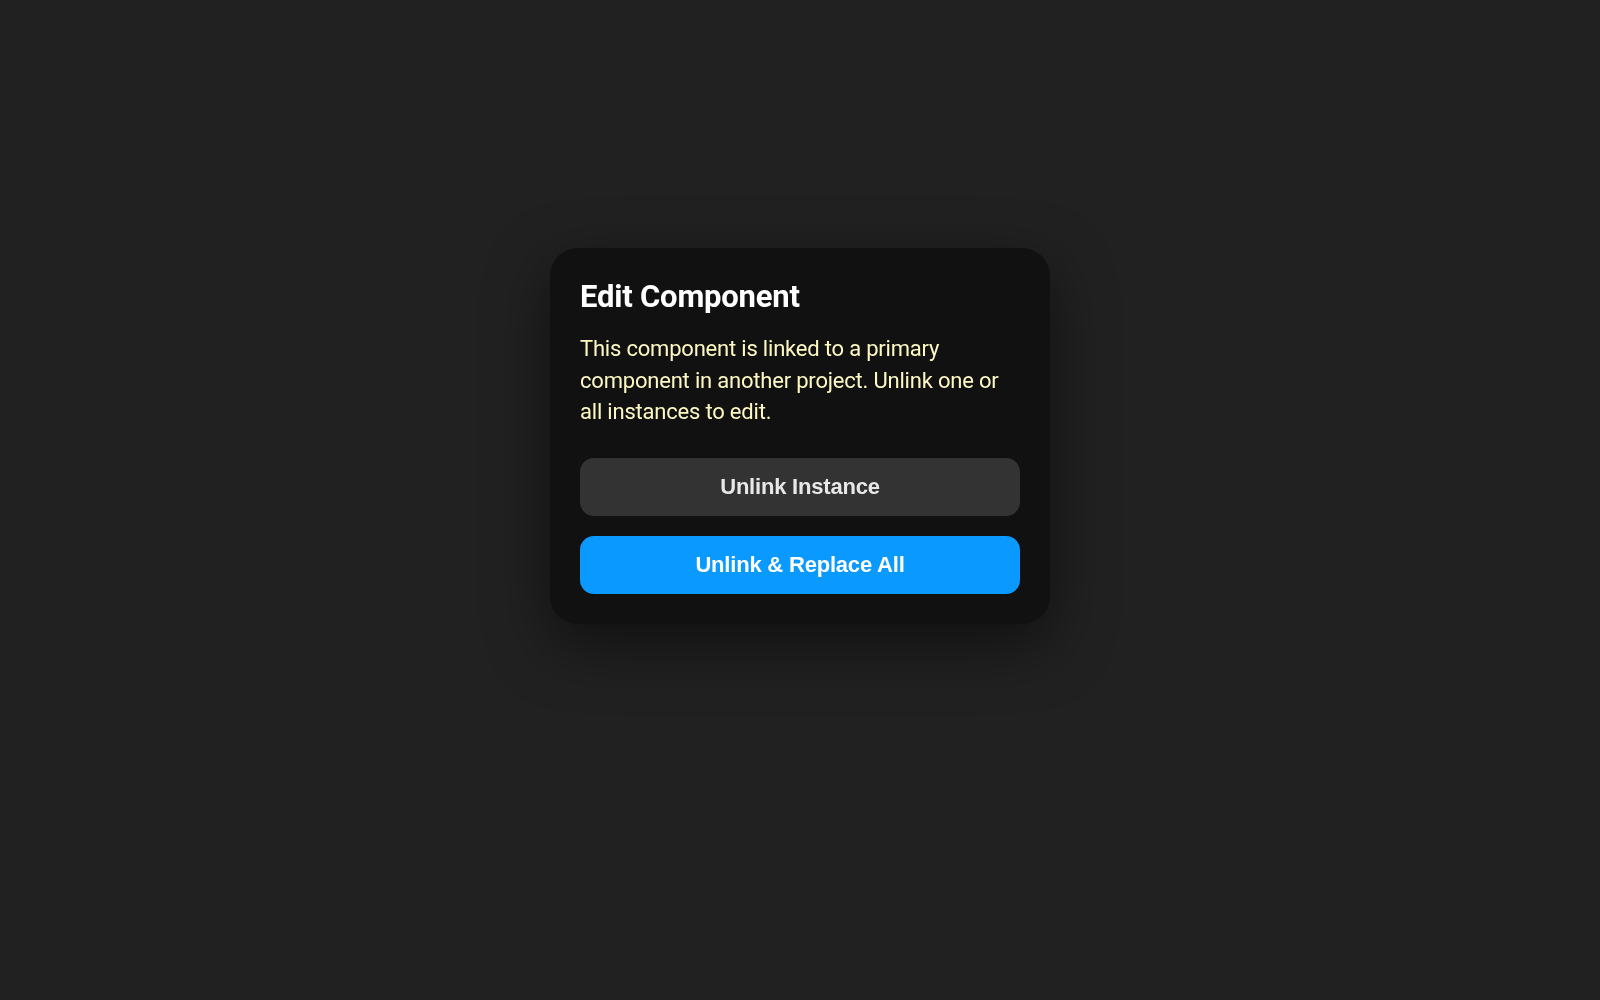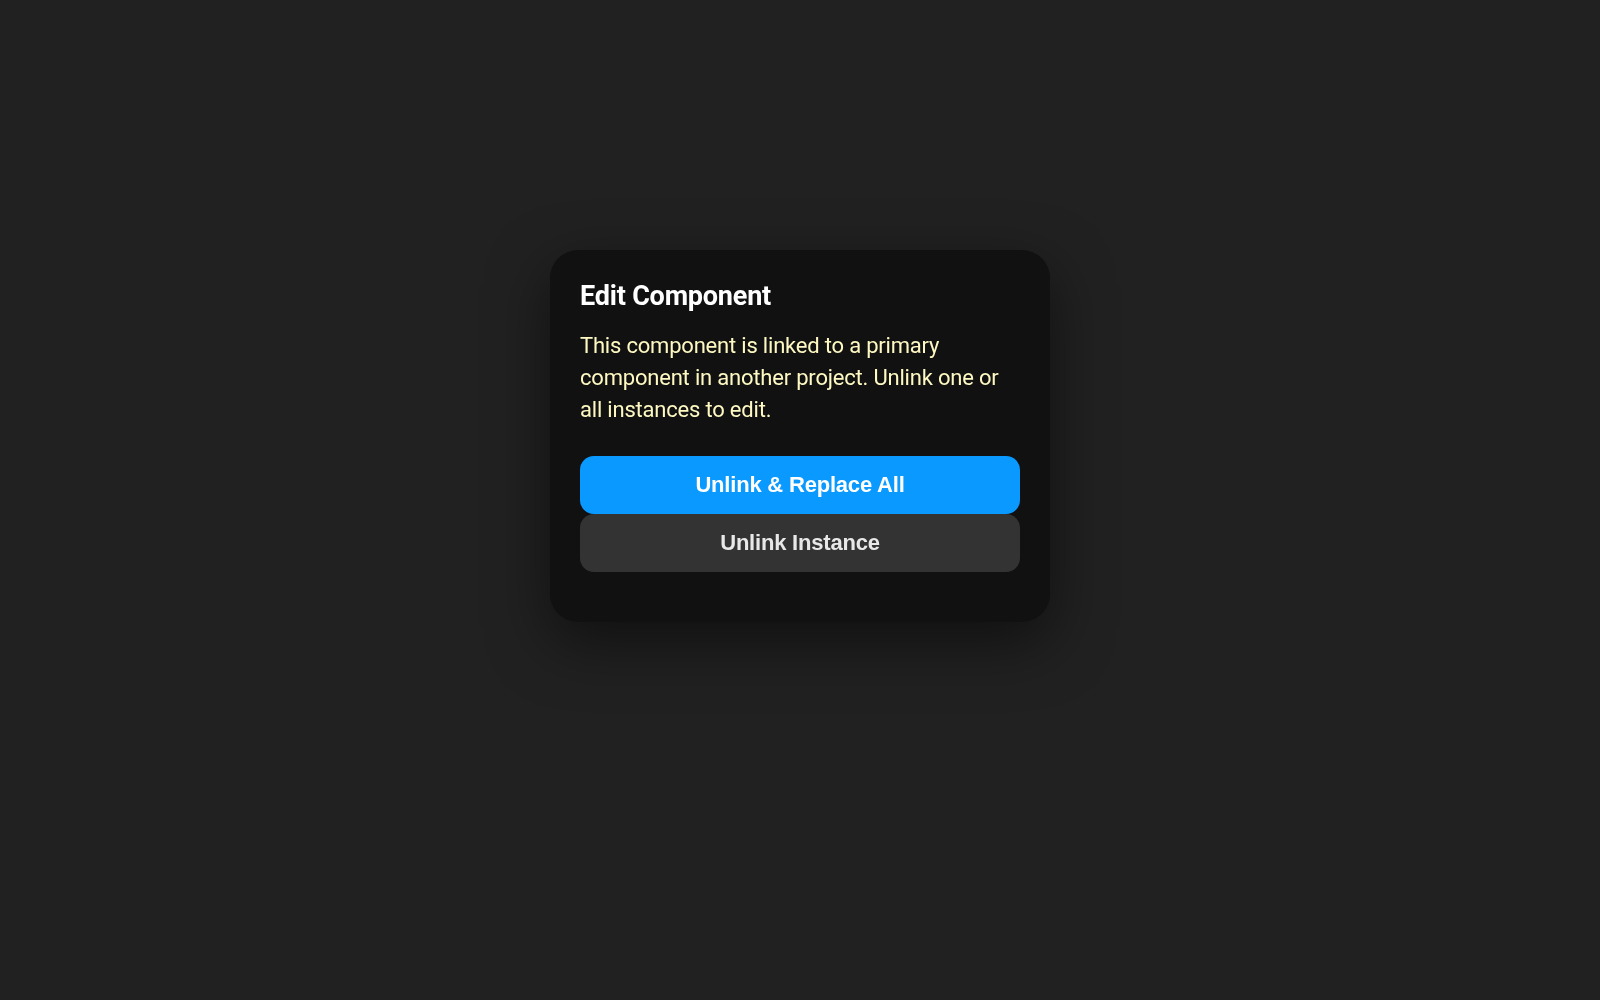--- a/index.html
+++ b/index.html
@@ -24,21 +24,21 @@
       background-color: #111111;
       border-radius: 28px;
       padding: 30px;
       box-shadow: 0 20px 60px rgba(0, 0, 0, 0.5);
       position: relative;
       top: -64px;
     }
     
     .dialog-title {
       color: #ffffff;
-      font-size: 27px;
+      font-size: 31px;
       font-weight: 700;
       margin-bottom: 18px;
       letter-spacing: -0.2px;
     }
     
     .dialog-body {
       color: #fef9c3;
       font-size: 22px;
       line-height: 1.45;
       margin-bottom: 30px;
@@ -69,15 +69,15 @@
       background-color: #0a99ff;
       color: #ffffff;
     }
   </style>
 </head>
 <body>
 
 <div class="dialog">
   <h2 class="dialog-title">Edit Component</h2>
   <p class="dialog-body">This component is linked to a primary component in another project. Unlink one or all instances to edit.</p>
+  <button class="button button-secondary">Unlink Instance</button>
   <button class="button button-primary">Unlink &amp; Replace All</button>
-  <button class="button button-secondary">Unlink Instance</button>
 </div>
 
 </body></html>

